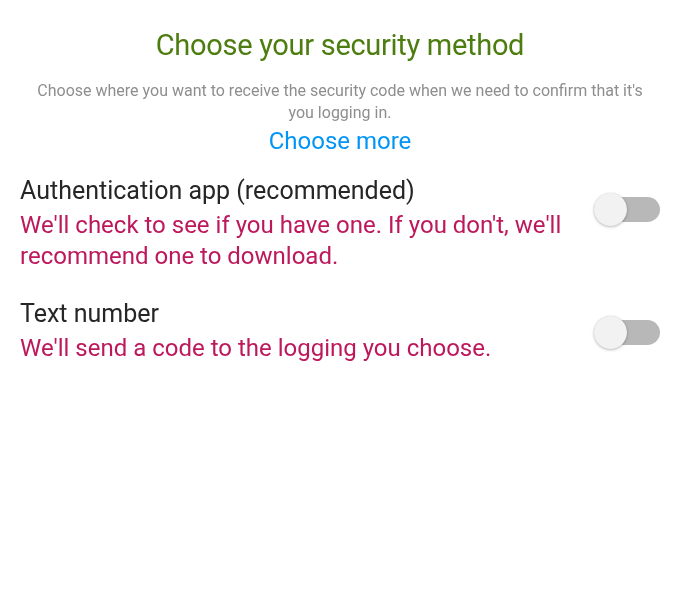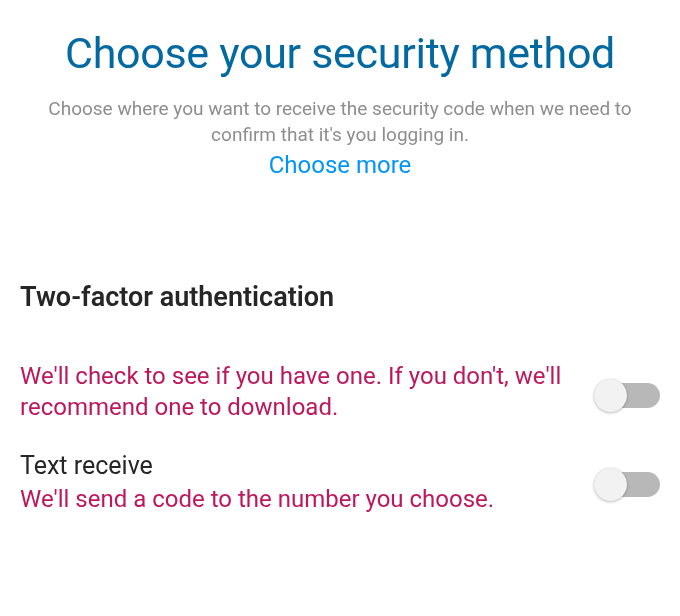--- a/index.html
+++ b/index.html
@@ -9,29 +9,29 @@
     }
     body {
       font-family: -apple-system, BlinkMacSystemFont, "Segoe UI", Roboto, Helvetica, Arial, sans-serif;
       width: 680px;
       height: 616px;
       background: #ffffff;
       color: #262626;
       overflow: hidden;
     }
     .page-title {
-      font-size: 43px;
+      font-size: 29px;
       font-weight: 400;
       text-align: center;
       padding: 28px 20px 18px 20px;
-      color: #0369a1;
+      color: #4d7c0f;
       letter-spacing: -0.3px;
     }
     .page-subtitle {
-      font-size: 19px;
+      font-size: 16px;
       font-weight: 400;
       text-align: center;
       color: #8e8e8e;
       line-height: 1.35;
       padding: 0 24px 4px 24px;
     }
     .learn-more {
       display: block;
       text-align: center;
       font-size: 24px;
@@ -102,35 +102,35 @@
     }
   </style>
 </head>
 <body>
 
 <h1 class="page-title">Choose your security method</h1>
 <p class="page-subtitle">Choose where you want to receive the security code when we need to confirm that it's you logging in.</p>
 <a href="#" class="learn-more">Choose more</a>
 
 <div class="section">
-  <h2 class="section-heading">Two-factor authentication</h2>
 
   <div class="option-row">
     <div class="option-text">
+      <div class="option-title">Authentication app (recommended)</div>
       <div class="option-description">We'll check to see if you have one. If you don't, we'll recommend one to download.</div>
     </div>
     <div class="toggle">
       <div class="toggle-track"></div>
       <div class="toggle-thumb"></div>
     </div>
   </div>
 
   <div class="option-row">
     <div class="option-text">
-      <div class="option-title">Text receive</div>
-      <div class="option-description">We'll send a code to the number you choose.</div>
+      <div class="option-title">Text number</div>
+      <div class="option-description">We'll send a code to the logging you choose.</div>
     </div>
     <div class="toggle">
       <div class="toggle-track"></div>
       <div class="toggle-thumb"></div>
     </div>
   </div>
 </div>
 
 </body></html>

